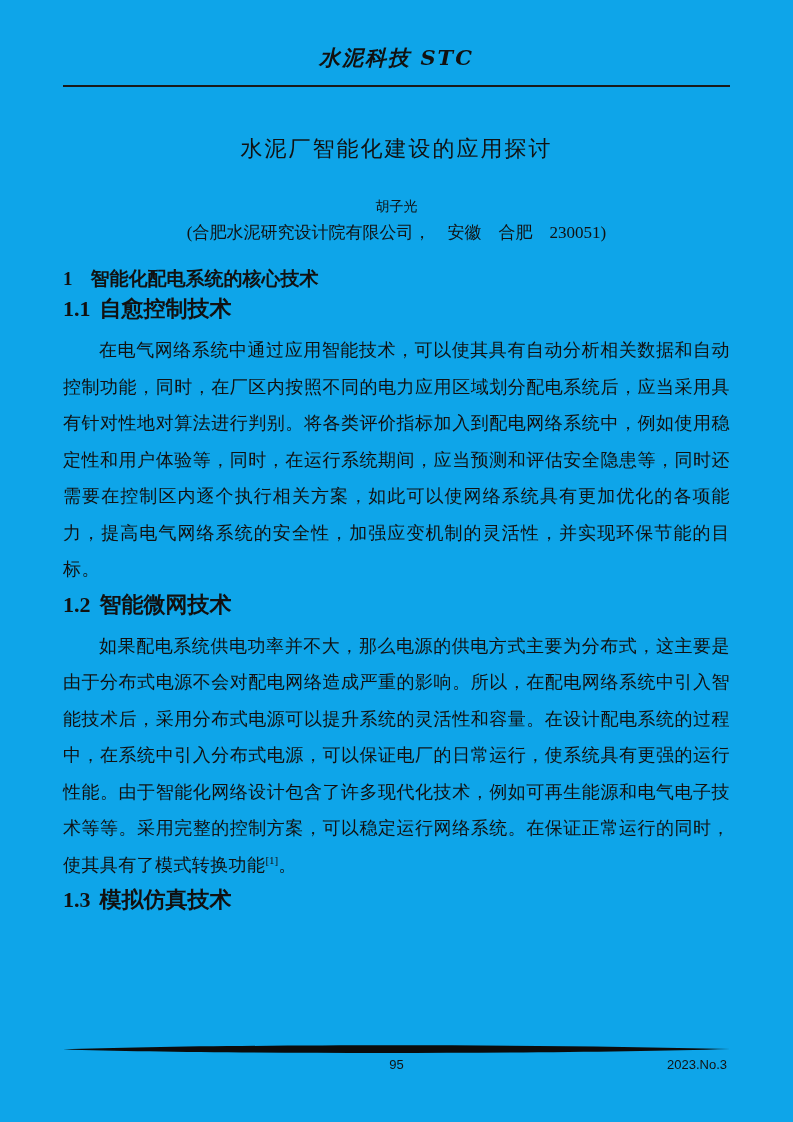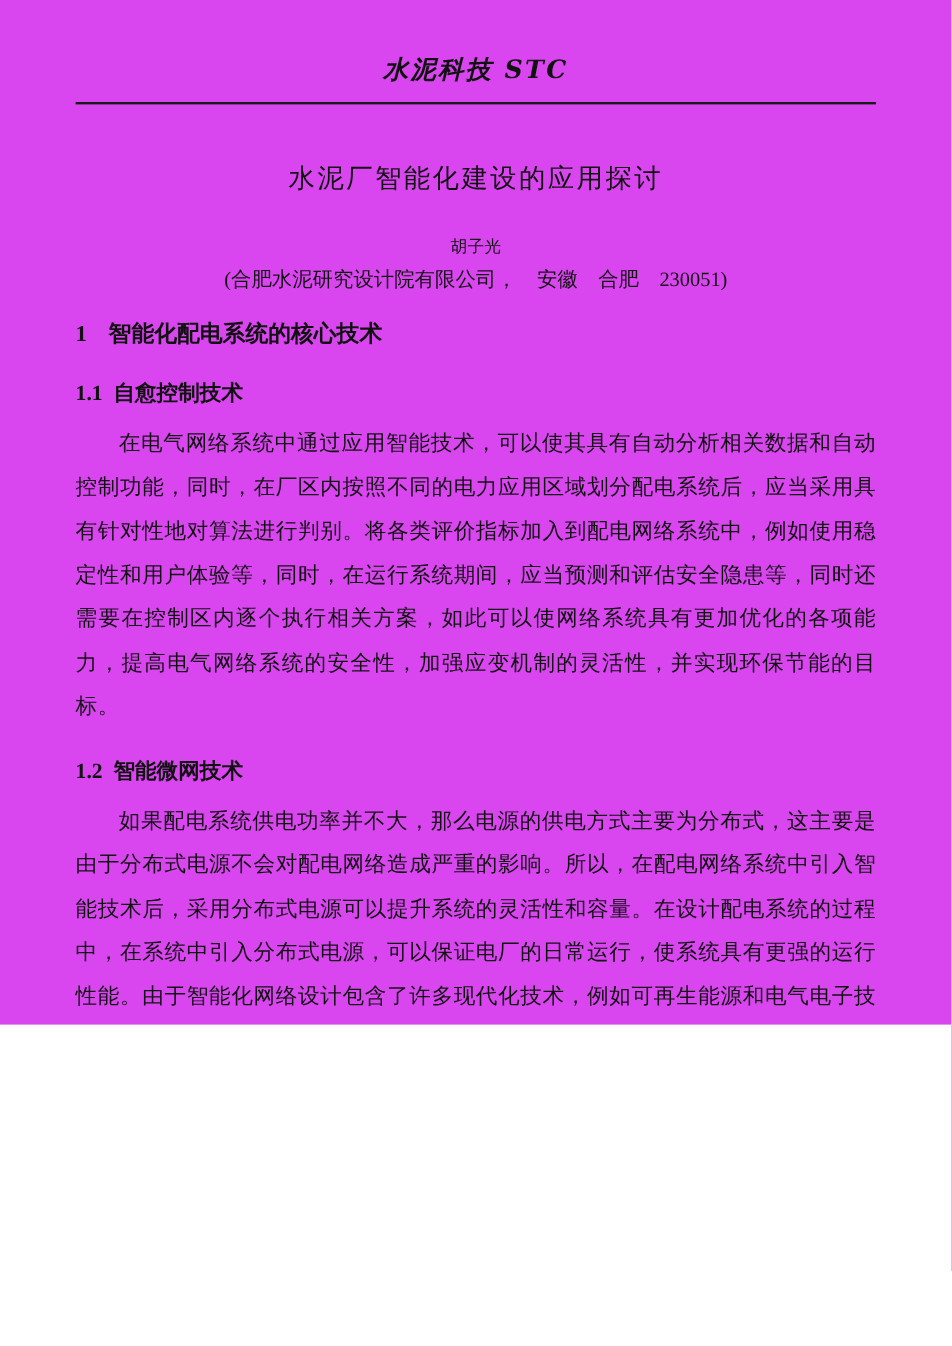--- a/index.html
+++ b/index.html
@@ -3,23 +3,23 @@
 <meta charset="utf-8">
 <style>
   html, body {
     margin: 0;
     padding: 0;
     background: #ffffff;
   }
   .page {
     position: relative;
     width: 793px;
-    height: 854px;
+    height: 1122px;
     margin: 0 auto;
-    background: #d946ef;
+    background: #0ea5e9;
     color: #111111;
     font-family: "Liberation Serif", "DejaVu Serif", serif;
     overflow: hidden;
   }
   .content {
     position: absolute;
     left: 63px;
     right: 63px;
     top: 0;
   }
@@ -65,25 +65,25 @@
     font-family: "Liberation Sans", "DejaVu Sans", sans-serif;
     font-weight: bold;
     font-size: 19px;
     line-height: 26px;
   }
   .h1 .sec-num {
     font-family: "Liberation Serif", "DejaVu Serif", serif;
     margin-right: 18px;
   }
   .h2 {
-    margin-top: 23px;
+    margin-top: 4px;
     margin-bottom: 11px;
     font-family: "Liberation Sans", "DejaVu Sans", sans-serif;
     font-weight: bold;
-    font-size: 18px;
+    font-size: 22px;
     line-height: 25px;
   }
   .h2 .sec-num {
     font-family: "Liberation Serif", "DejaVu Serif", serif;
     font-weight: bold;
     margin-right: 9px;
   }
   .body-para {
     margin: 0;
     font-size: 18px;

